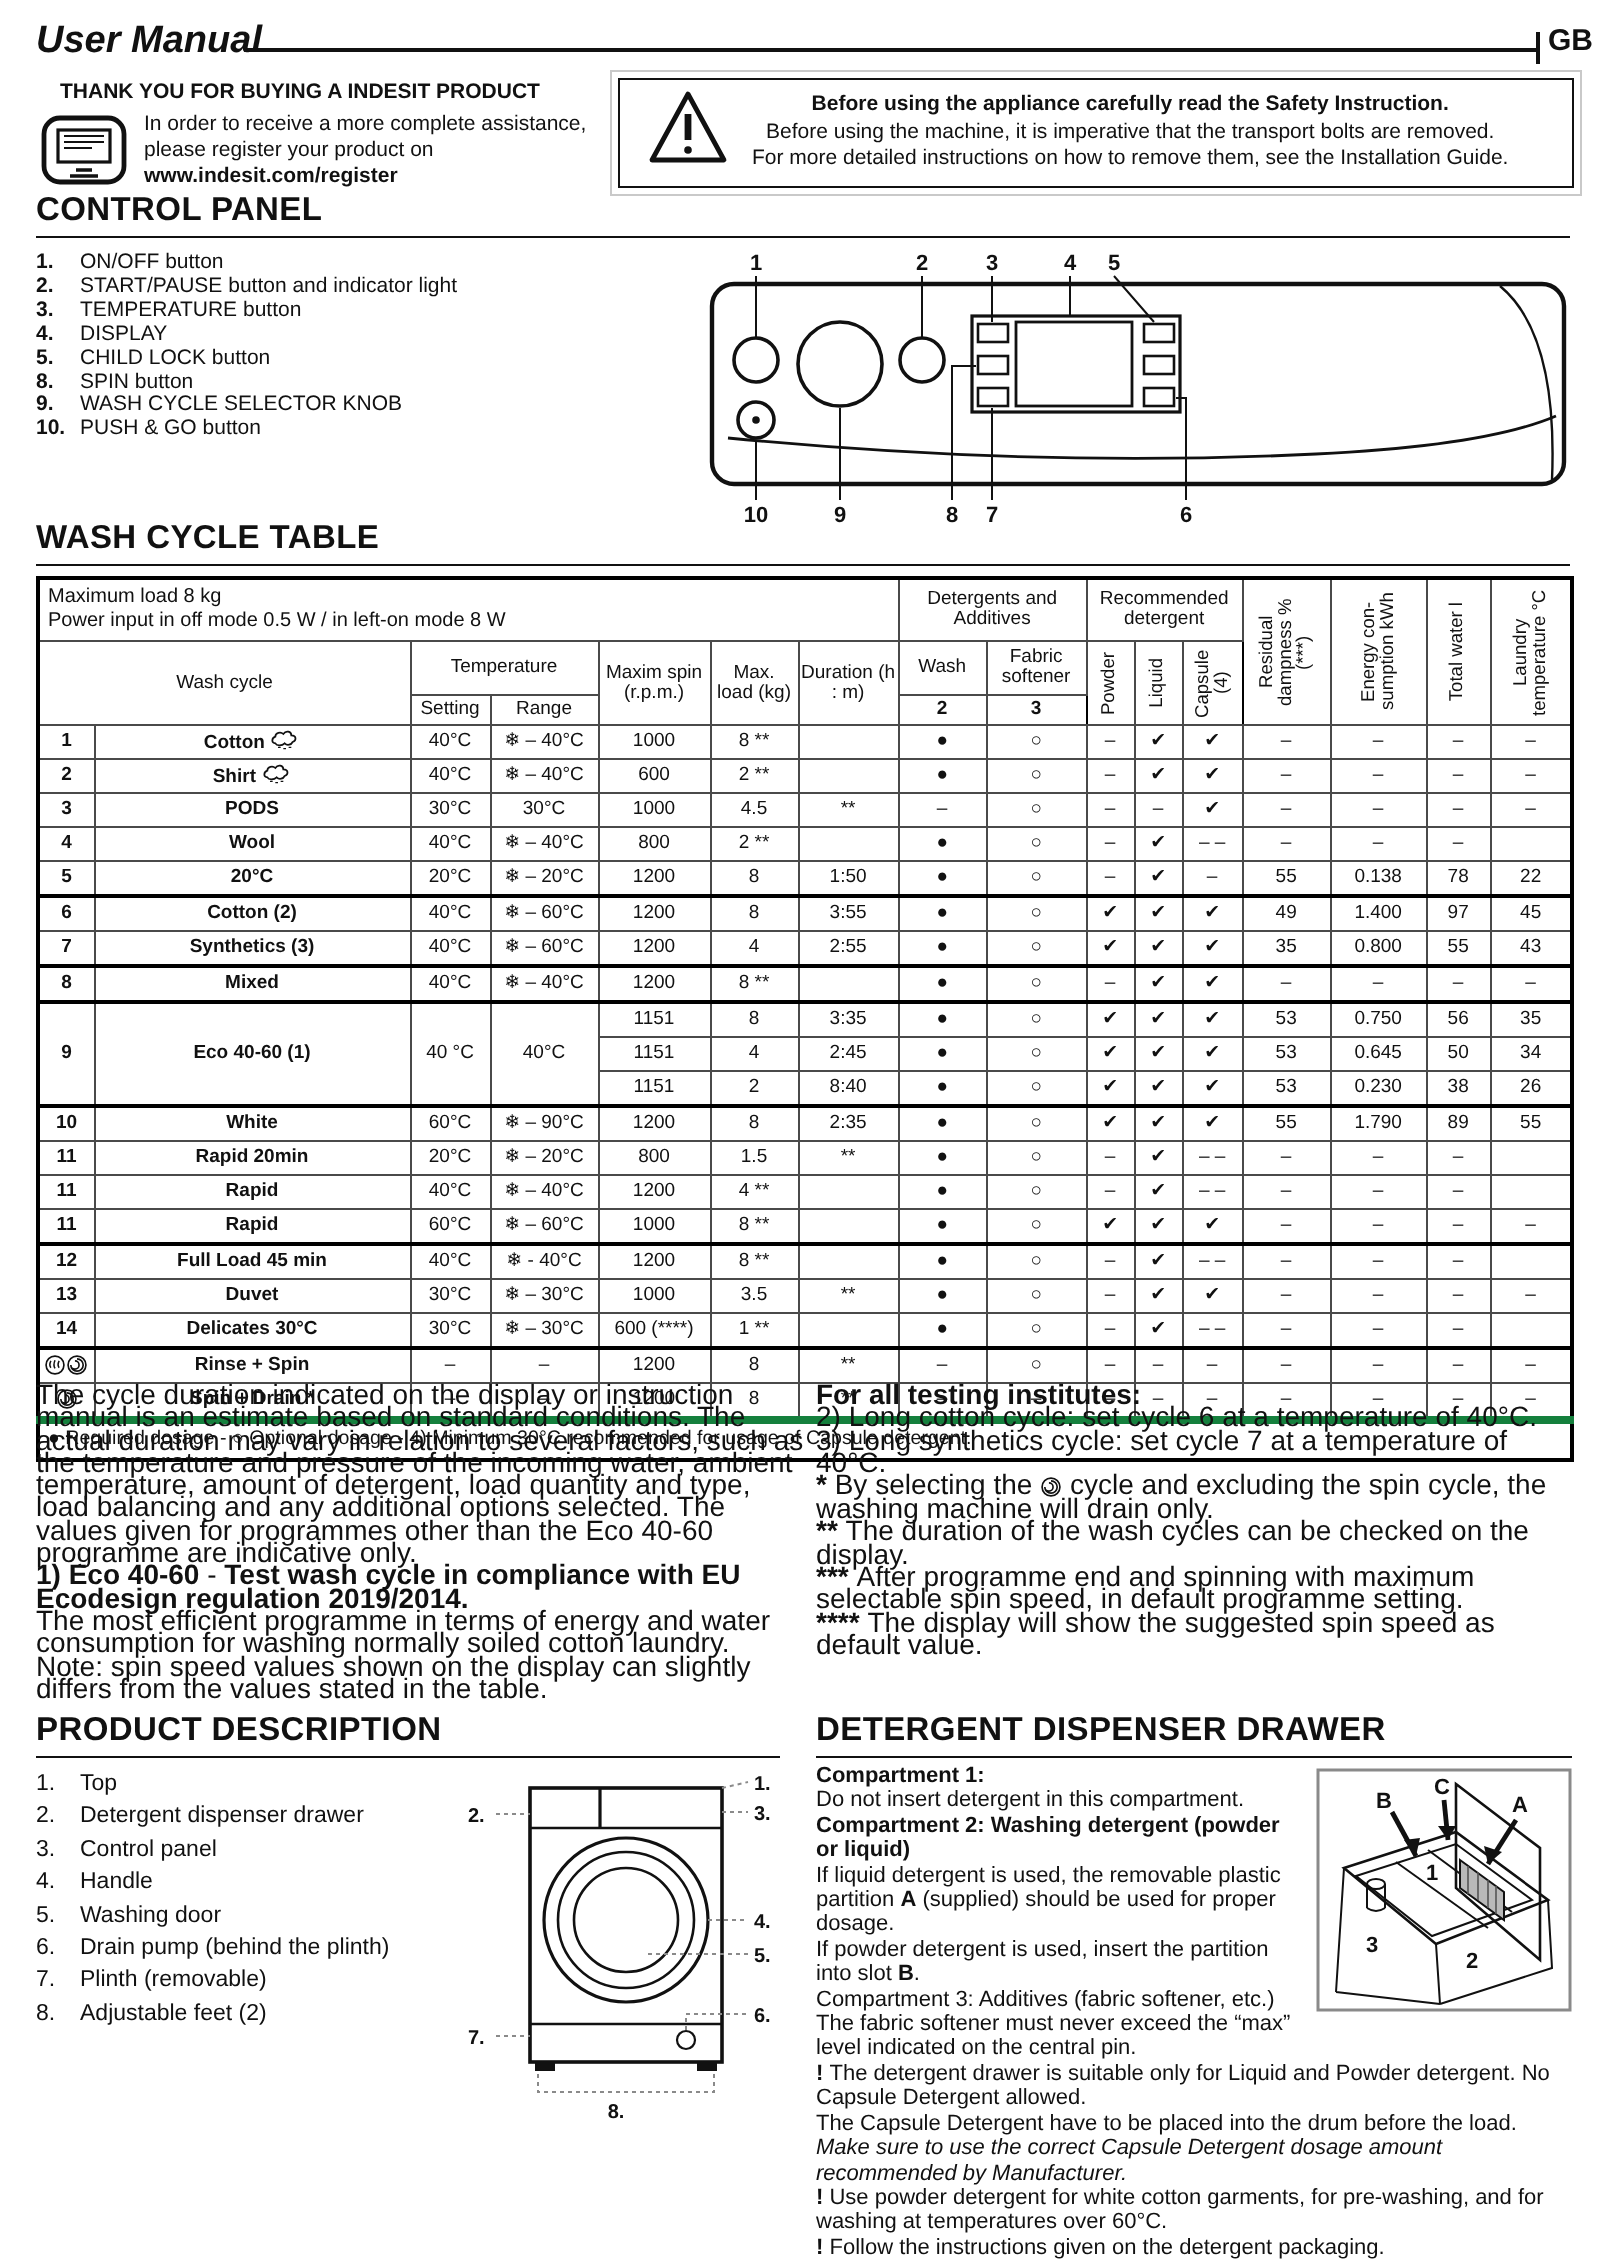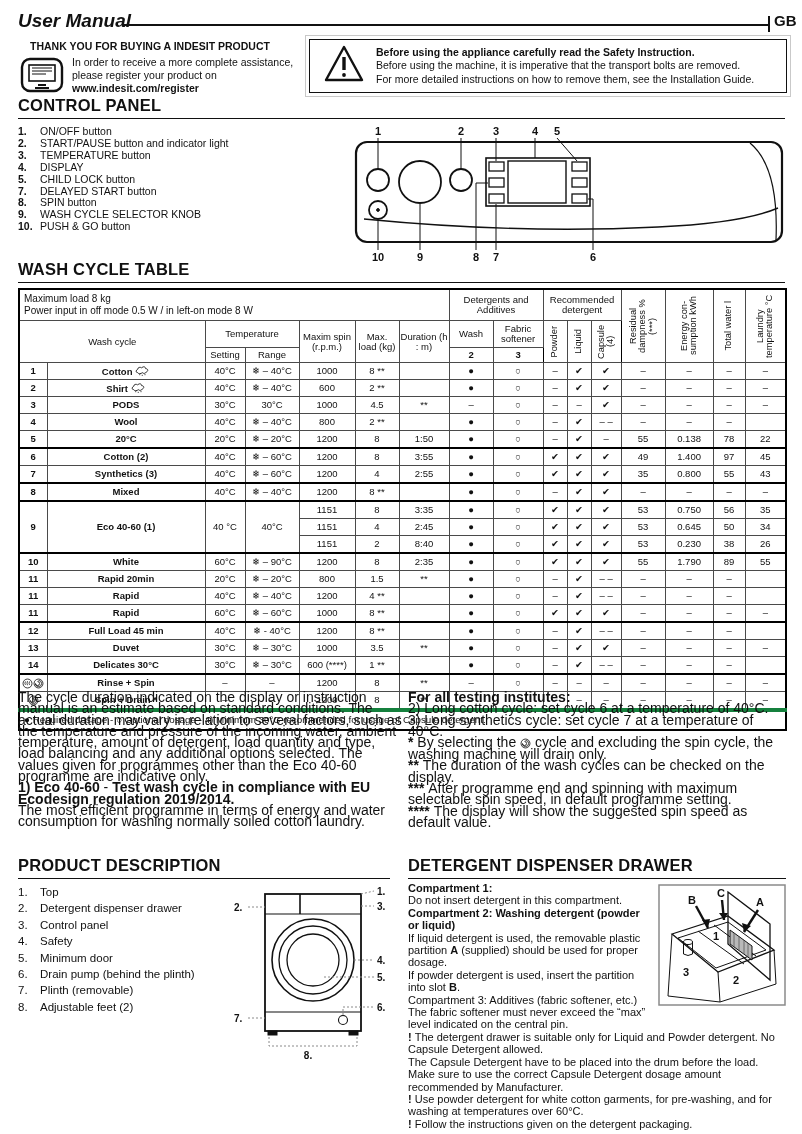--- a/index.html
+++ b/index.html
@@ -8,21 +8,21 @@
   .abs{position:absolute;}
   
   .um-title{font-size:19px;font-weight:bold;font-style:italic;}
   .hline{height:0;border-top:2px solid #111;}
   .gb{font-size:15px;font-weight:bold;}
   .gb-tick{width:0;height:16px;border-left:2px solid #111;}
   .intro-head{font-size:10.5px;font-weight:bold;}
   .intro-text{font-size:10.5px;line-height:13px;}
   .intro-url{font-weight:bold;}
   .warnbox{border:1px solid #c9c9c9;padding:3px;}
-  .warnbox .inner{border:1.6px solid #111;display:flex;align-items:center;gap:12px;padding:4px 10px 4px 14px;background:#fff;}
+  .warnbox .inner{border:1.6px solid #111;display:flex;align-items:center;gap:12px;padding:4px 10px 4px 14px;background:#fff;text-align:center;}
   .warn-lines{font-size:10.5px;line-height:13.5px;}
   
   .h1{font-size:16.5px;font-weight:bold;letter-spacing:.2px;}
   .rule{border-top:1.6px solid #111;margin-top:2px;}
   
   .cp-list{font-size:10.5px;line-height:11.9px;}
   .cp-list .num{font-weight:bold;display:inline-block;min-width:20px;}
   .pd-list{font-size:11.5px;line-height:16.4px;}
   
   table.wct{border-collapse:collapse;width:767px;table-layout:fixed;font-size:9.5px;border:2px solid #000;}
@@ -97,21 +97,20 @@
   </div>
 
   <div class="abs h1" style="left:18px;top:96px;">CONTROL PANEL</div>
   <div class="abs rule" style="left:18px;top:116px;width:767px;"></div>
   <div class="abs cp-list" style="left:18px;top:126px;width:330px;" id="cp-list">
       <div><span class="num" style="font-weight: bold; display: inline-block; min-width: 22px;">1.</span><span>ON/OFF button</span></div>
       <div><span class="num" style="font-weight: bold; display: inline-block; min-width: 22px;">2.</span><span>START/PAUSE button and indicator light</span></div>
       <div><span class="num" style="font-weight: bold; display: inline-block; min-width: 22px;">3.</span><span>TEMPERATURE button</span></div>
       <div><span class="num" style="font-weight: bold; display: inline-block; min-width: 22px;">4.</span><span>DISPLAY</span></div>
       <div><span class="num" style="font-weight: bold; display: inline-block; min-width: 22px;">5.</span><span>CHILD LOCK button</span></div>
-      <div><span class="num" style="font-weight: bold; display: inline-block; min-width: 22px;">7.</span><span>DELAYED START button</span></div>
       <div><span class="num" style="font-weight: bold; display: inline-block; min-width: 22px;">8.</span><span>SPIN button</span></div>
       <div><span class="num" style="font-weight: bold; display: inline-block; min-width: 22px;">9.</span><span>WASH CYCLE SELECTOR KNOB</span></div>
       <div><span class="num" style="font-weight: bold; display: inline-block; min-width: 22px;">10.</span><span>PUSH &amp; GO button</span></div>
     </div>
 
   <div class="abs" style="left:348px;top:122px;">
     <svg width="450" height="142" viewBox="0 0 450 142">
       <g fill="none" stroke="#111">
         <rect x="8" y="20" width="426" height="100" rx="11" stroke-width="2.2"></rect>
         <path d="M16 97 Q170 112 310 105 Q395 101 430 86" stroke-width="1.4"></path>
@@ -590,42 +589,43 @@
             <td colspan="16">● Required dosage  -  ○ Optional dosage  -     4)  Minimum 30°C recommended for usage of Capsule detergent.</td>
           </tr>
       </tfoot>
     </table>
   </div>
 
   <div class="abs notes" style="left:18px;top:692px;width:386px;" id="notes-left">
       <div class="line"><span>The cycle duration indicated on the display or instruction manual is an estimate based on standard conditions. The actual duration may vary in relation to several factors, such as the temperature and pressure of the incoming water, ambient temperature, amount of detergent, load quantity and type, load balancing and any additional options selected. The values given for programmes other than the Eco 40-60 programme are indicative only.</span></div>
       <div class="line"><span style="font-weight: bold;">1) Eco 40-60 </span><span>- </span><span style="font-weight: bold;">Test wash cycle in compliance with EU Ecodesign regulation 2019/2014.</span></div>
       <div class="line"><span>The most efficient programme in terms of energy and water consumption for washing normally soiled cotton laundry.</span></div>
+      <div class="line"><span>Note: spin speed values shown on the display can slightly differs from the values stated in the table.</span></div>
     </div>
   <div class="abs notes" style="left:408px;top:692px;width:378px;" id="notes-right">
       <div class="line"><span style="font-weight: bold;">For all testing institutes:</span></div>
       <div class="line"><span>2)  Long cotton cycle: set cycle 6 at a temperature of 40°C.</span></div>
       <div class="line"><span>3)  Long synthetics cycle: set cycle 7 at a temperature of 40°C.</span></div>
       <div class="line"><span style="font-weight: bold;">* </span><span>By selecting the </span><span class="inline-icon"><svg viewBox="0 0 16 16">
             <circle cx="8" cy="8" r="6.5" fill="none" stroke="#111" stroke-width="1.2"></circle>
             <path d="M8 3.5 A4.5 4.5 0 1 1 3.5 8 A3 3 0 1 0 6.5 5" fill="none" stroke="#111" stroke-width="1.2"></path>
           </svg></span><span> cycle and excluding the spin cycle, the washing machine will drain only.</span></div>
       <div class="line"><span style="font-weight: bold;">** </span><span>The duration of the wash cycles can be checked on the display.</span></div>
       <div class="line"><span style="font-weight: bold;">*** </span><span>After programme end and spinning with maximum selectable spin speed, in default programme setting.</span></div>
       <div class="line"><span style="font-weight: bold;">**** </span><span>The display will show the suggested spin speed as default value.</span></div>
     </div>
 
   <div class="abs h1" style="left:18px;top:856px;">PRODUCT DESCRIPTION</div>
   <div class="abs rule" style="left:18px;top:876px;width:372px;"></div>
   <div class="abs pd-list" style="left:18px;top:884px;width:220px;" id="pd-list">
       <div><span class="num" style="display: inline-block; min-width: 22px;">1.</span><span>Top</span></div>
       <div><span class="num" style="display: inline-block; min-width: 22px;">2.</span><span>Detergent dispenser drawer</span></div>
       <div><span class="num" style="display: inline-block; min-width: 22px;">3.</span><span>Control panel</span></div>
-      <div><span class="num" style="display: inline-block; min-width: 22px;">4.</span><span>Safety</span></div>
-      <div><span class="num" style="display: inline-block; min-width: 22px;">5.</span><span>Minimum door</span></div>
+      <div><span class="num" style="display: inline-block; min-width: 22px;">4.</span><span>Handle</span></div>
+      <div><span class="num" style="display: inline-block; min-width: 22px;">5.</span><span>Washing door</span></div>
       <div><span class="num" style="display: inline-block; min-width: 22px;">6.</span><span>Drain pump (behind the plinth)</span></div>
       <div><span class="num" style="display: inline-block; min-width: 22px;">7.</span><span>Plinth (removable)</span></div>
       <div><span class="num" style="display: inline-block; min-width: 22px;">8.</span><span>Adjustable feet (2)</span></div>
     </div>
 
   <div class="abs" style="left:228px;top:876px;">
     <svg width="176" height="190" viewBox="0 0 176 190">
       <g fill="none" stroke="#111">
         <rect x="37" y="18" width="96" height="137" stroke-width="1.8"></rect>
         <path d="M37 38 H133" stroke-width="1.2"></path>
@@ -706,19 +706,19 @@
     <div id="det-paragraphs">
         <div class="line"><span style="font-weight: bold;">Compartment 1:</span></div>
         <div class="line"><span>Do not insert detergent in this compartment.</span></div>
         <div class="line"><span style="font-weight: bold;">Compartment 2: Washing detergent (powder or liquid)</span></div>
         <div class="line"><span>If liquid detergent is used, the removable plastic partition </span><span style="font-weight: bold;">A</span><span> (supplied) should be used for proper dosage.</span></div>
         <div class="line"><span>If powder detergent is used, insert the partition into slot </span><span style="font-weight: bold;">B</span><span>.</span></div>
         <div class="line"><span style="font-weight: normal;">Compartment 3: Additives (fabric softener, etc.)</span></div>
         <div class="line"><span>The fabric softener must never exceed the “max” level indicated on the central pin.</span></div>
         <div class="line"><span style="font-weight: bold;">! </span><span>The detergent drawer is suitable only for Liquid and Powder detergent. No Capsule Detergent allowed.</span></div>
         <div class="line"><span>The Capsule Detergent have to be placed into the drum before the load.</span></div>
-        <div class="line"><span style="">Make sure to use the correct Capsule Detergent dosage amount recommended by Manufacturer.</span></div>
+        <div class="line"><span style="font-style: italic;">Make sure to use the correct Capsule Detergent dosage amount recommended by Manufacturer.</span></div>
         <div class="line"><span style="font-weight: bold;">! </span><span>Use powder detergent for white cotton garments, for pre-washing, and for washing at temperatures over 60°C.</span></div>
         <div class="line"><span style="font-weight: bold;">! </span><span>Follow the instructions given on the detergent packaging.</span></div>
       </div>
   </div>
 
 </div>
 
 </body></html>

